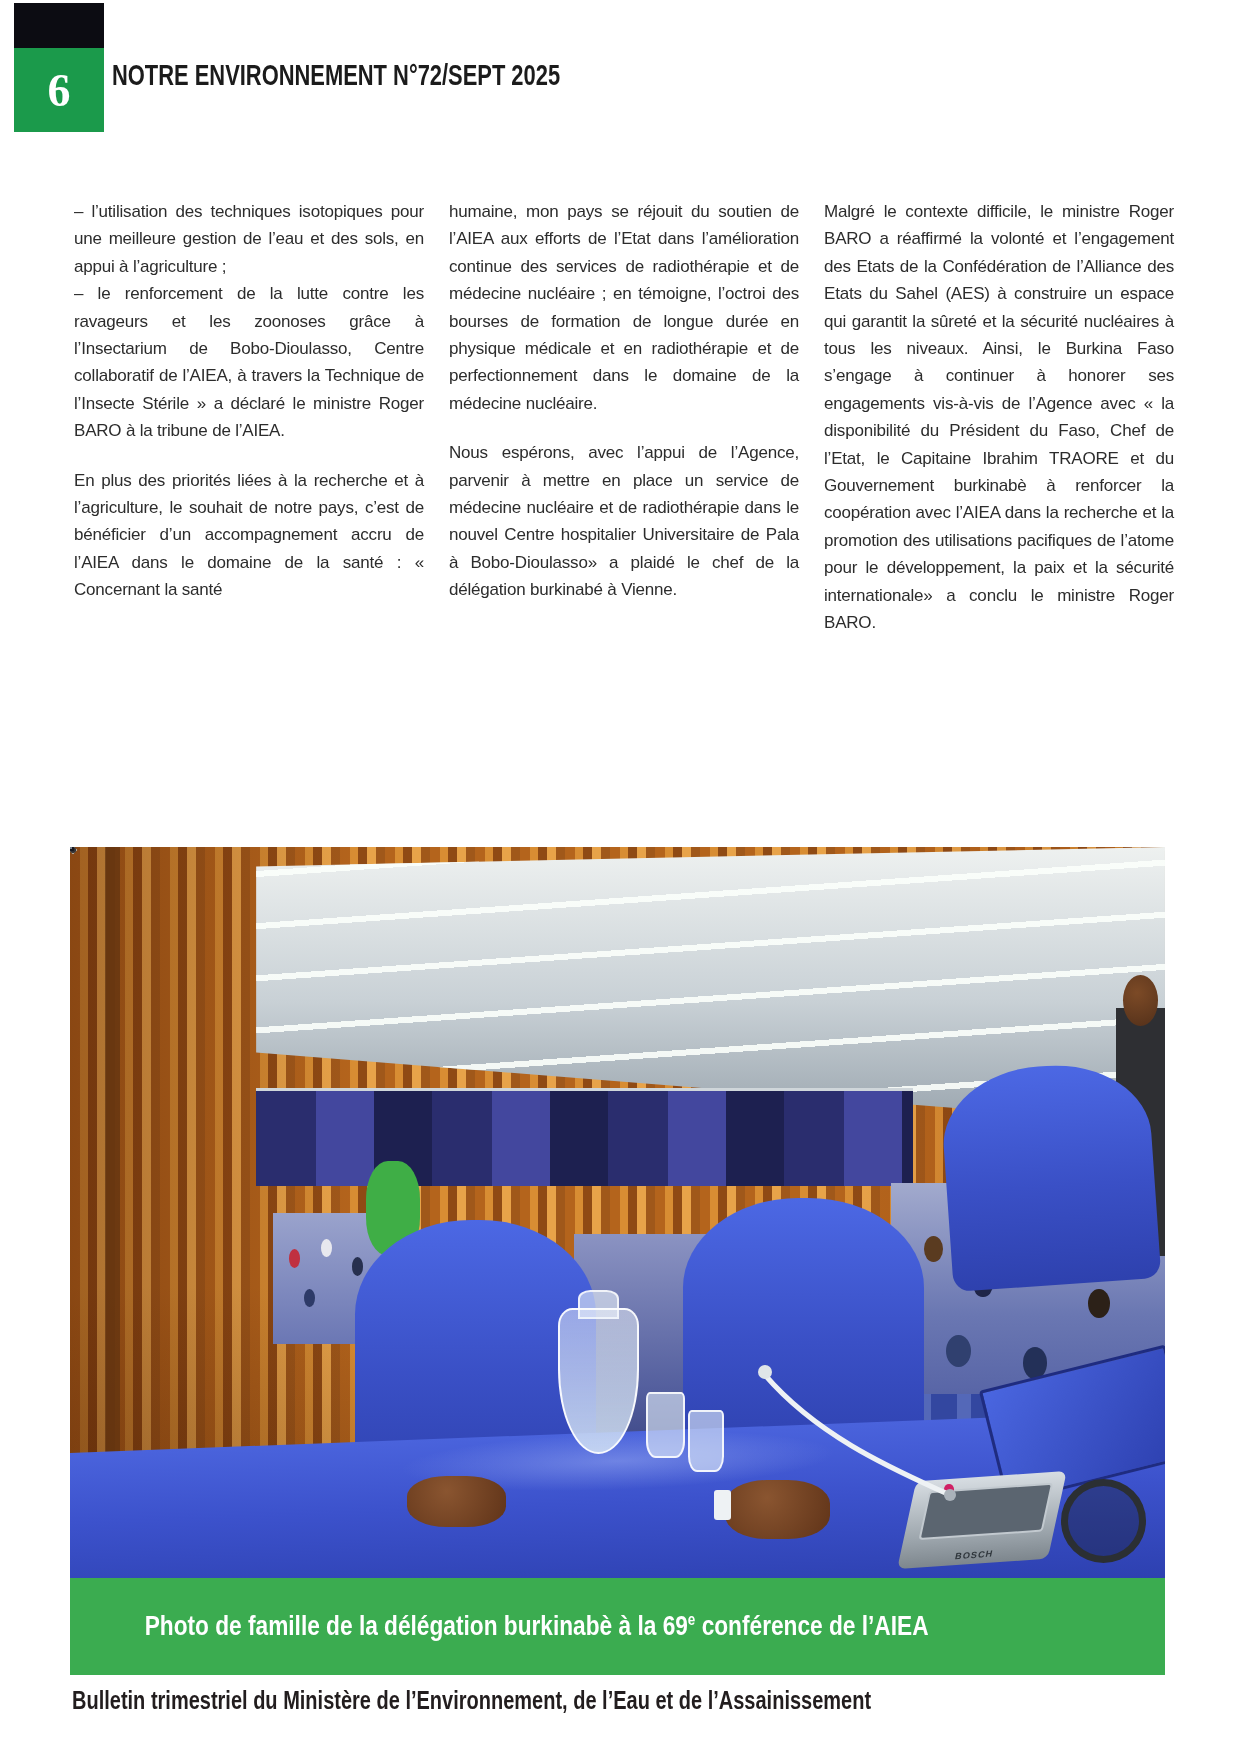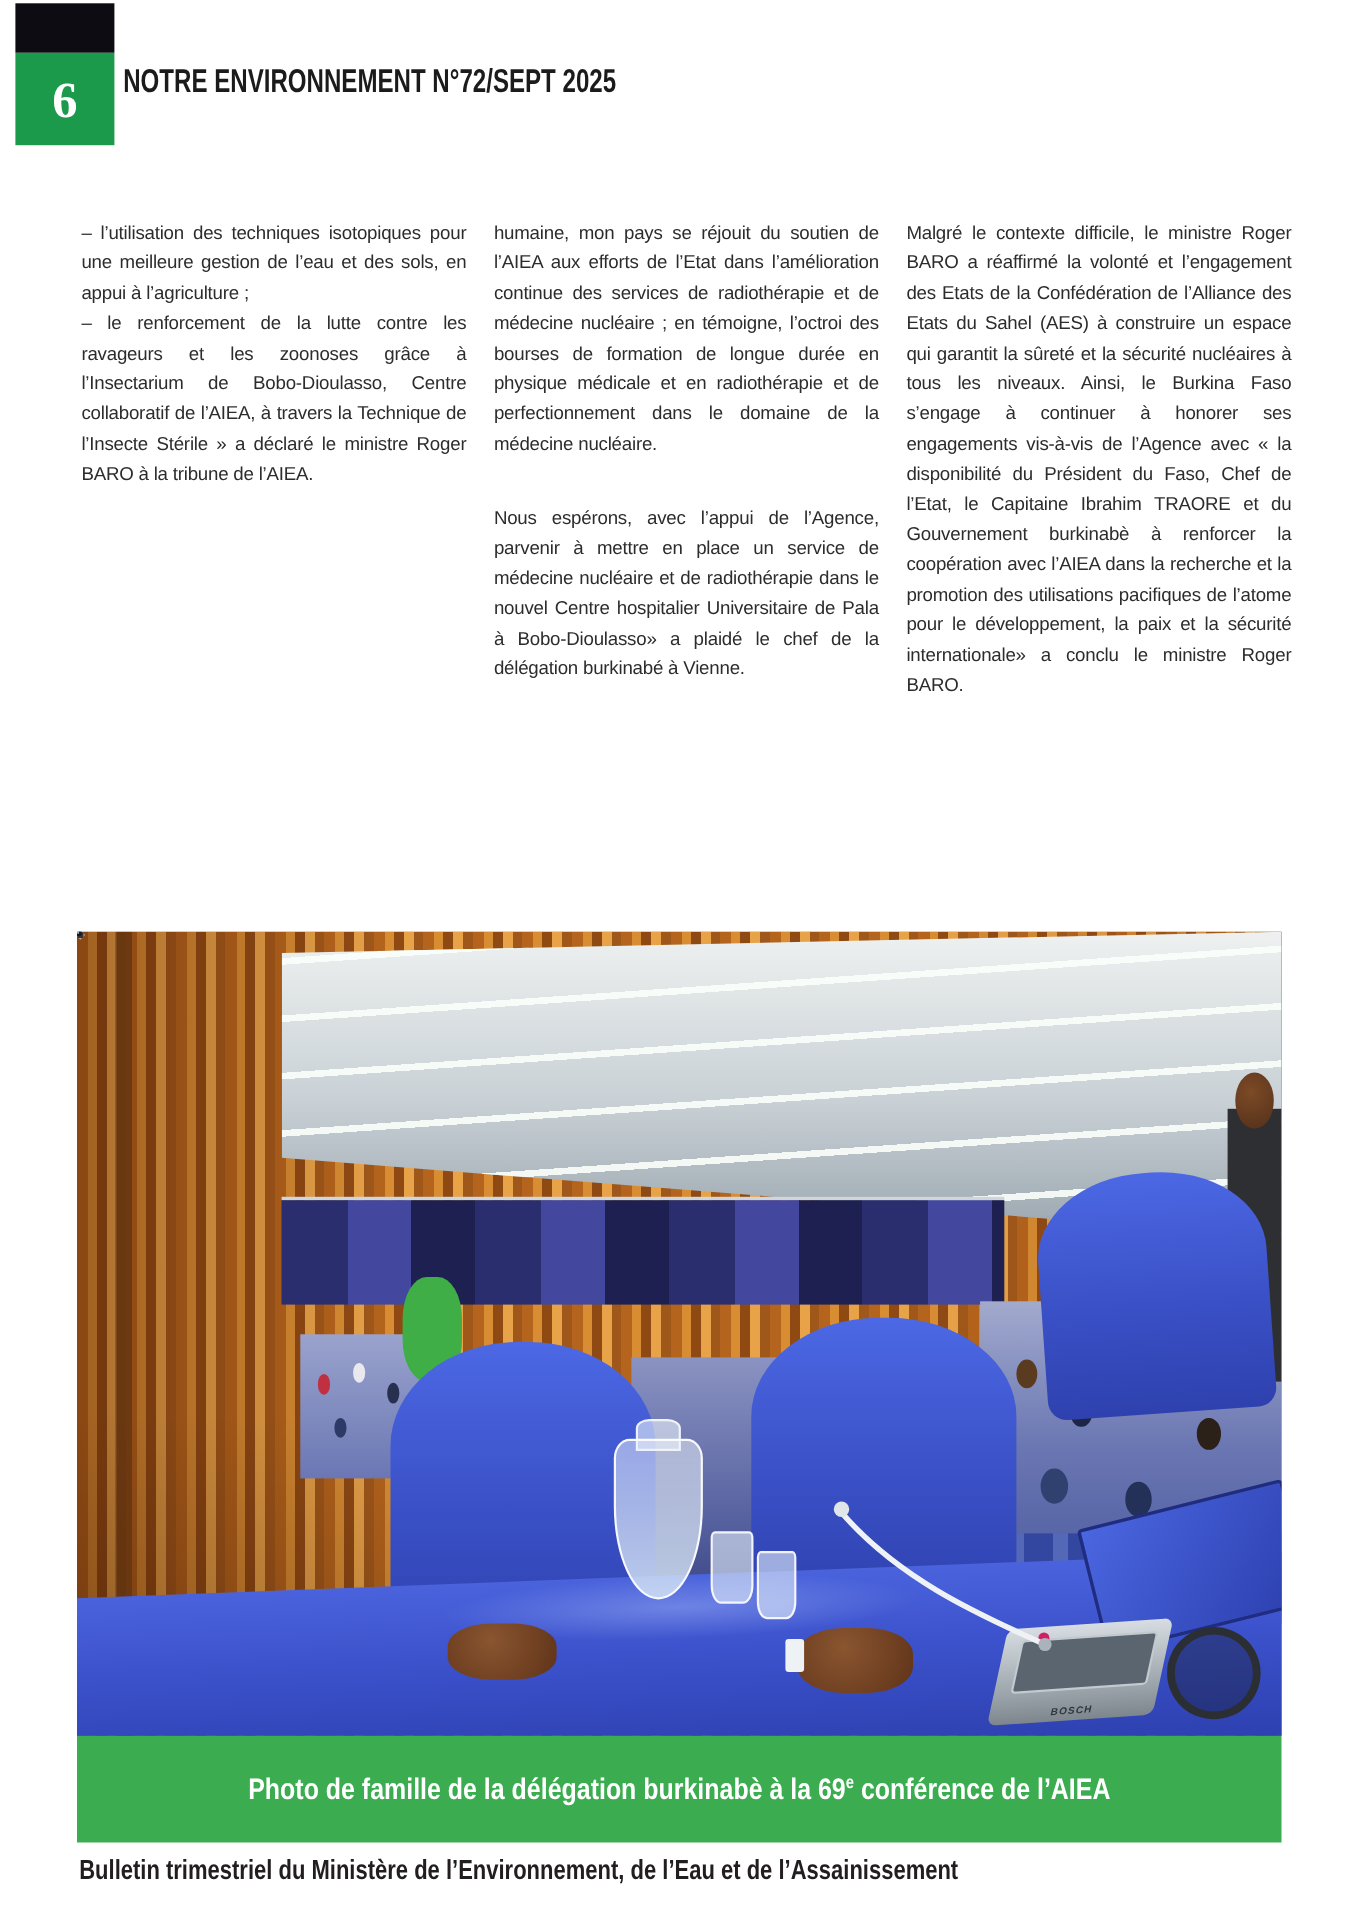--- a/index.html
+++ b/index.html
@@ -19,21 +19,21 @@
   .banner-bar{position:absolute;left:8px;top:40px;width:246px;height:15px;background:#0c0c12;}
   .banner-title{position:absolute;right:80px;top:6px;font-weight:bold;font-size:66px;
                 color:#ebf2e8;transform:scaleX(.78);transform-origin:right center;
                 white-space:nowrap;letter-spacing:1px;}
 
   
   .columns{left:74px;top:198px;width:1100px;display:flex;gap:25px;}
   .col{width:350px;color:#2c2c2c;font-size:17px;line-height:27.4px;text-align:justify;
        letter-spacing:-.2px;}
   .col p{margin:0;}
-  .col p.sp{margin-top:40px;}
+  .col p.sp{margin-top:22px;}
 
   
   .photo{left:70px;top:847px;width:1095px;height:731px;overflow:hidden;background:#c97a24;}
   .photo *{position:absolute;}
 
   .wood{inset:0;z-index:0;background:
     repeating-linear-gradient(90deg,#b4641c 0 10px,#d88d33 10px 18px,#8f4a14 18px 27px,
       #e8a349 27px 36px,#a0581a 36px 45px);}
   .wood-shade{inset:0;z-index:0;background:
     linear-gradient(90deg,rgba(70,25,4,.38) 0%,rgba(70,25,4,0) 26%,rgba(70,25,4,0) 70%,rgba(120,50,10,.22) 100%),
@@ -96,41 +96,42 @@
   .console-screen{left:10%;top:12%;width:80%;height:52%;background:#5b6570;border-radius:4px;
     border:2px solid #c2c9cf;}
   .console-label{left:0;right:0;bottom:4%;text-align:center;font-size:9px;letter-spacing:1px;
     color:#2f363c;font-weight:bold;}
   .headset{left:90.5%;top:86.5%;width:6.5%;height:9.5%;z-index:7;border:7px solid #2b2f33;
     border-radius:50%;background:rgba(20,22,26,.35);}
   .mic-red{left:79.8%;top:87.2%;width:.9%;height:1.4%;z-index:8;background:#d02064;border-radius:50%;}
 
   
   .caption-band{left:70px;top:1578px;width:1095px;height:97px;background:#3bac50;
-    display:flex;align-items:center;justify-content:center;color:#fff;}
+    display:flex;align-items:center;justify-content:flex-start;color:#fff;}
   .caption-inner{font-weight:bold;font-size:27px;transform:scaleX(.84);white-space:nowrap;}
   .caption-inner sup{font-size:16px;}
   .footer{left:72px;top:1686px;font-weight:bold;font-size:25px;color:#221d1e;
     transform:scaleX(.8);transform-origin:left center;white-space:nowrap;}
 </style>
 </head>
 <body>
 
 <div class="page">
 
   <div class="abs pn-black"></div>
   <div class="abs pn-green">
     <span class="pn-num">6</span>
   </div>
   <div class="abs masthead">NOTRE ENVIRONNEMENT N°72/SEPT 2025</div>
 
   <div class="abs columns">
     <div class="col">
       <p>– l’utilisation des techniques isotopiques pour une meilleure gestion de l’eau et des sols, en appui à l’agriculture ;</p>
       <p>– le renforcement de la lutte contre les ravageurs et les zoonoses grâce à l’Insectarium de Bobo-Dioulasso, Centre collaboratif de l’AIEA, à travers la Technique de l’Insecte Stérile » a déclaré le ministre Roger BARO à la tribune de l’AIEA.</p>
+      <p class="sp">En plus des priorités liées à la recherche et à l’agriculture, le souhait de notre pays, c’est de bénéficier d’un accompagnement accru de l’AIEA dans le domaine de la santé : « Concernant la santé</p>
     </div>
     <div class="col">
       <p>humaine, mon pays se réjouit du soutien de l’AIEA aux efforts de l’Etat dans l’amélioration continue des services de radiothérapie et de médecine nucléaire ; en témoigne, l’octroi des bourses de formation de longue durée en physique médicale et en radiothérapie et de perfectionnement dans le domaine de la médecine nucléaire.</p>
       <p class="sp">Nous espérons, avec l’appui de l’Agence, parvenir à mettre en place un service de médecine nucléaire et de radiothérapie dans le nouvel Centre hospitalier Universitaire de Pala à Bobo-Dioulasso»  a plaidé le chef de la délégation burkinabé à Vienne.</p>
     </div>
     <div class="col">
       <p>Malgré le contexte difficile, le ministre Roger BARO a réaffirmé la volonté et l’engagement des Etats de la Confédération de l’Alliance des Etats du Sahel (AES) à construire un espace qui garantit la sûreté et la sécurité nucléaires à tous les niveaux. Ainsi, le Burkina Faso s’engage à continuer à honorer ses engagements vis-à-vis de l’Agence avec  « la disponibilité du Président du Faso, Chef de l’Etat, le Capitaine Ibrahim TRAORE et du Gouvernement burkinabè à renforcer la coopération avec l’AIEA dans la recherche et la promotion des utilisations pacifiques de l’atome pour le développement, la paix et la sécurité internationale» a conclu le ministre Roger BARO.</p>
     </div>
   </div>
 

